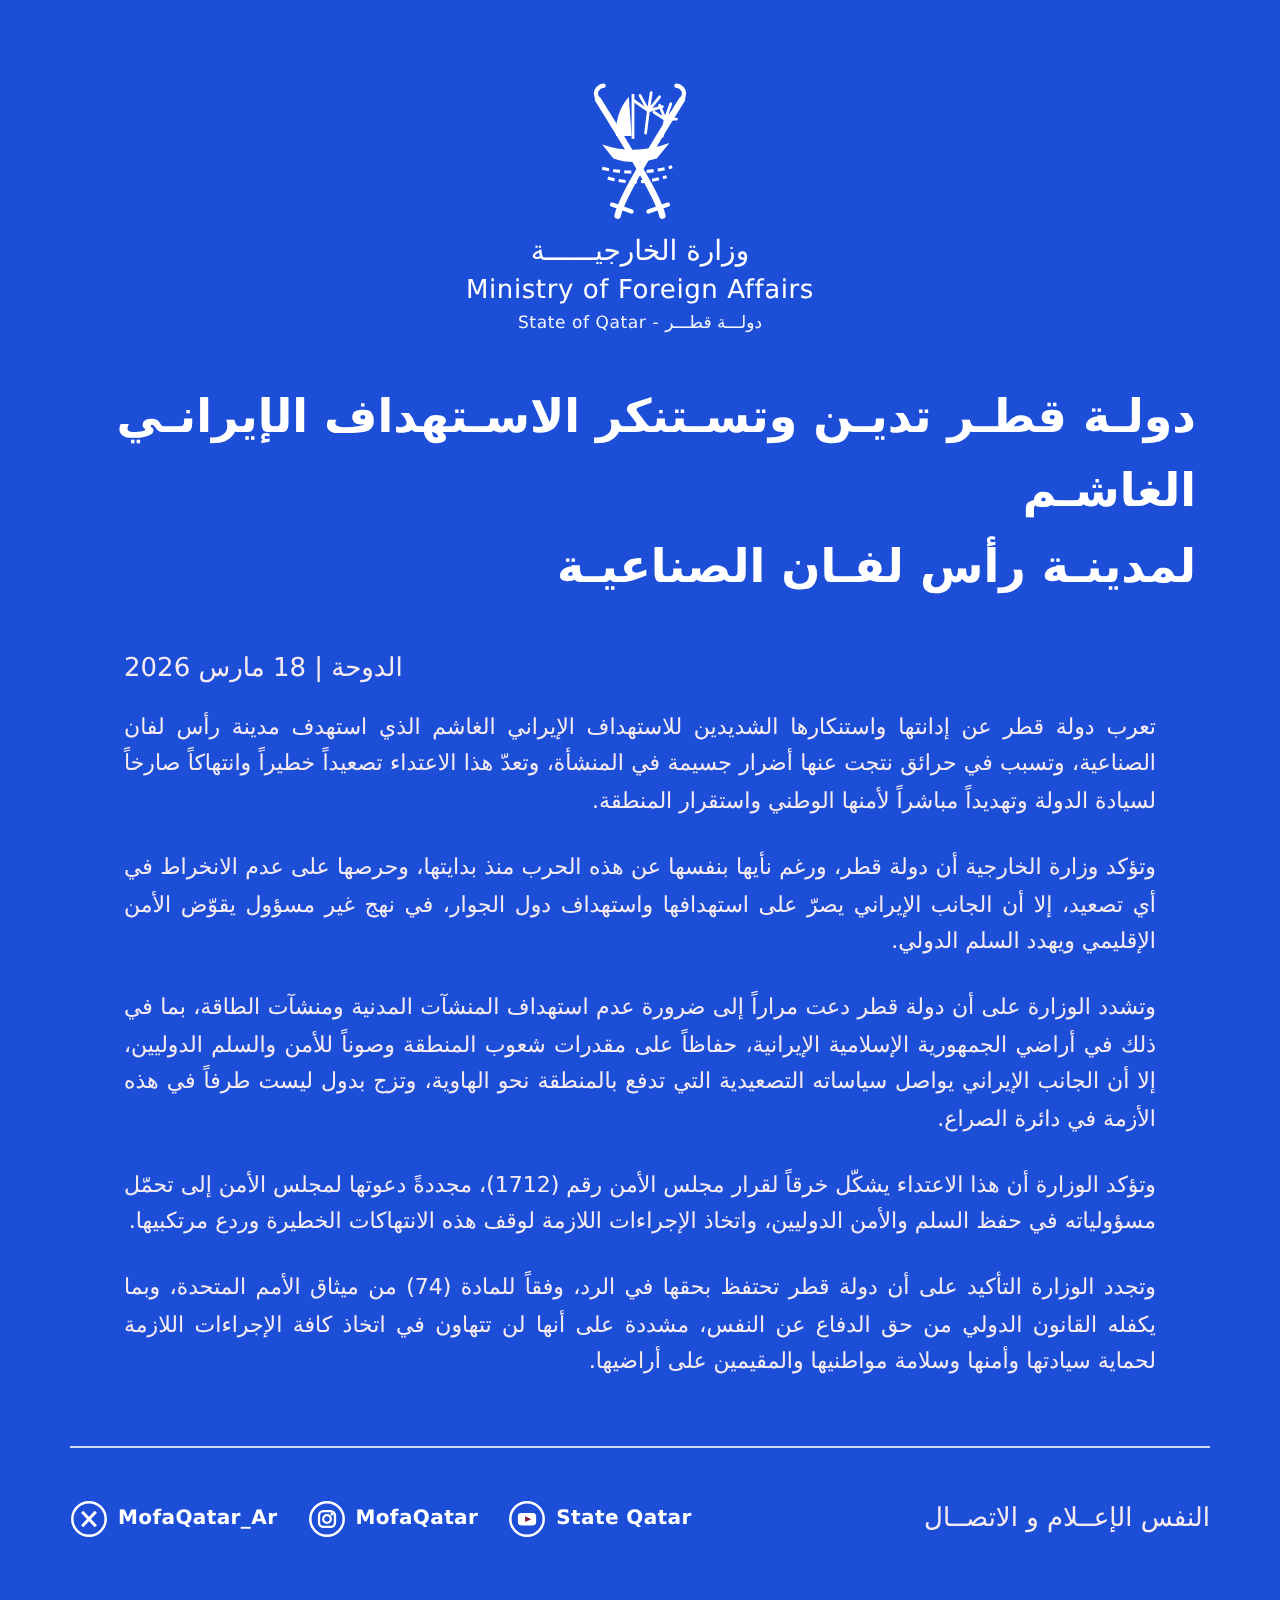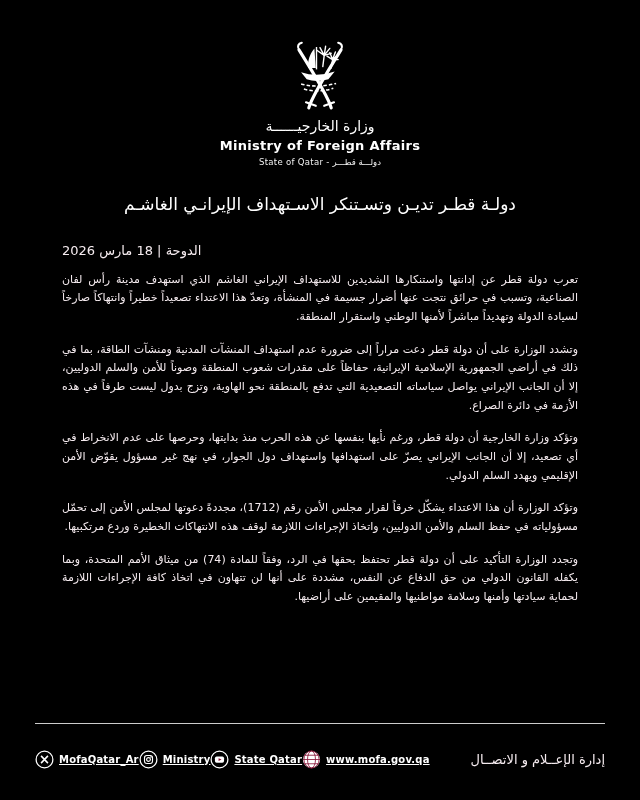--- a/index.html
+++ b/index.html
@@ -4,36 +4,35 @@
 <style>
   html, body { margin: 0; padding: 0; }
   body {
     width: 640px; height: 800px;
     background: #8A1538;
     font-family: "DejaVu Sans", "Liberation Sans", sans-serif;
   }
   .page {
     position: relative;
     width: 640px; height: 800px;
-    background: #000000;
+    background: #1d4ed8;
     color: #FFFFFF;
     overflow: hidden;
   }
   
   header { text-align: center; padding-top: 40px; }
   .emblem { display: inline-block; line-height: 0; }
   .ministry-ar { font-size: 14px; margin-top: 4px; letter-spacing: .3px; }
-  .ministry-en { font-size: 13px; margin-top: 4px; letter-spacing: .3px; font-weight: 700; }
+  .ministry-en { font-size: 13px; margin-top: 4px; letter-spacing: .3px; font-weight: 400; }
   .state-line  { font-size: 8.5px; margin-top: 4px; opacity: .95; letter-spacing: .3px; }
   
   .title {
     margin: 24px 42px 0;
-    text-align: center;
-    font-size: 17px;
-    font-weight: normal;
+    font-size: 23px;
+    font-weight: bold;
     line-height: 1.62;
     letter-spacing: .2px;
   }
   
   .dateline {
     margin: 24px 62px 0;
     text-align: left;
     font-size: 13px;
     color: #F6ECF0;
   }
@@ -52,21 +51,21 @@
     border-top: 1px solid rgba(255,255,255,.8);
   }
   footer {
     position: absolute;
     left: 35px; right: 35px; bottom: 24px;
     height: 34px;
     display: flex;
     justify-content: space-between;
     align-items: center;
   }
-  .social { display: flex; align-items: center; direction: ltr; text-decoration: underline; }
+  .social { display: flex; align-items: center; gap: 15px; direction: ltr; }
   .social-item { display: flex; align-items: center; gap: 5px; cursor: pointer; }
   .social-item .handle { font-size: 10px; font-weight: bold; letter-spacing: .2px; }
   .social-item svg { display: block; }
   .dept { font-size: 13px; color: #F6ECF0; letter-spacing: .3px; }
 </style>
 </head>
 <body>
 
 <div class="page">
 
@@ -103,28 +102,29 @@
         </g>
       </svg>
     </span>
     <div class="ministry-ar" dir="rtl">وزارة الخارجيــــــة</div>
     <div class="ministry-en">Ministry of Foreign Affairs</div>
     <div class="state-line" dir="ltr">State of Qatar - دولـــة قطـــر</div>
   </header>
 
   <h1 class="title" dir="rtl">
     <span>دولـة قطـر تديـن وتسـتنكر الاسـتهداف الإيرانـي الغاشـم</span><br>
+    <span>لمدينـة رأس لفـان الصناعيـة</span>
   </h1>
 
   <div class="dateline" dir="rtl">الدوحة | 18 مارس 2026</div>
 
   <div class="body" id="paragraphs" dir="rtl">
       <p>تعرب دولة قطر عن إدانتها واستنكارها الشديدين للاستهداف الإيراني الغاشم الذي استهدف مدينة رأس لفان الصناعية، وتسبب في حرائق نتجت عنها أضرار جسيمة في المنشأة، وتعدّ هذا الاعتداء تصعيداً خطيراً وانتهاكاً صارخاً لسيادة الدولة وتهديداً مباشراً لأمنها الوطني واستقرار المنطقة.</p>
+      <p>وتؤكد وزارة الخارجية أن دولة قطر، ورغم نأيها بنفسها عن هذه الحرب منذ بدايتها، وحرصها على عدم الانخراط في أي تصعيد، إلا أن الجانب الإيراني يصرّ على استهدافها واستهداف دول الجوار، في نهج غير مسؤول يقوّض الأمن الإقليمي ويهدد السلم الدولي.</p>
       <p>وتشدد الوزارة على أن دولة قطر دعت مراراً إلى ضرورة عدم استهداف المنشآت المدنية ومنشآت الطاقة، بما في ذلك في أراضي الجمهورية الإسلامية الإيرانية، حفاظاً على مقدرات شعوب المنطقة وصوناً للأمن والسلم الدوليين، إلا أن الجانب الإيراني يواصل سياساته التصعيدية التي تدفع بالمنطقة نحو الهاوية، وتزج بدول ليست طرفاً في هذه الأزمة في دائرة الصراع.</p>
-      <p>وتؤكد وزارة الخارجية أن دولة قطر، ورغم نأيها بنفسها عن هذه الحرب منذ بدايتها، وحرصها على عدم الانخراط في أي تصعيد، إلا أن الجانب الإيراني يصرّ على استهدافها واستهداف دول الجوار، في نهج غير مسؤول يقوّض الأمن الإقليمي ويهدد السلم الدولي.</p>
       <p>وتؤكد الوزارة أن هذا الاعتداء يشكّل خرقاً لقرار مجلس الأمن رقم (1712)، مجددةً دعوتها لمجلس الأمن إلى تحمّل مسؤولياته في حفظ السلم والأمن الدوليين، واتخاذ الإجراءات اللازمة لوقف هذه الانتهاكات الخطيرة وردع مرتكبيها.</p>
       <p>وتجدد الوزارة التأكيد على أن دولة قطر تحتفظ بحقها في الرد، وفقاً للمادة (74) من ميثاق الأمم المتحدة، وبما يكفله القانون الدولي من حق الدفاع عن النفس، مشددة على أنها لن تتهاون في اتخاذ كافة الإجراءات اللازمة لحماية سيادتها وأمنها وسلامة مواطنيها والمقيمين على أراضيها.</p>
     </div>
 
   <div class="divider"></div>
 
   <footer>
     <div class="social">
 
       <span class="social-item">
@@ -139,45 +139,32 @@
 
       <span class="social-item">
         <span>
           <svg viewBox="0 0 20 20" width="19" height="19" aria-hidden="true">
             <circle cx="10" cy="10" r="8.8" fill="none" stroke="#FFFFFF" stroke-width="1.3"></circle>
             <rect x="5.8" y="5.8" width="8.4" height="8.4" rx="2.4" fill="none" stroke="#FFFFFF" stroke-width="1.2"></rect>
             <circle cx="10" cy="10" r="2" fill="none" stroke="#FFFFFF" stroke-width="1.2"></circle>
             <circle cx="12.6" cy="7.4" r="0.8" fill="#FFFFFF"></circle>
           </svg>
         </span>
-        <span class="handle">Ministry</span>
+        <span class="handle">MofaQatar</span>
       </span>
 
       <span class="social-item">
         <span>
           <svg viewBox="0 0 20 20" width="19" height="19" aria-hidden="true">
             <circle cx="10" cy="10" r="8.8" fill="none" stroke="#FFFFFF" stroke-width="1.3"></circle>
             <rect x="5.2" y="6.8" width="9.6" height="6.6" rx="1.8" fill="#FFFFFF"></rect>
             <path d="M9 8.6 L12.2 10.1 L9 11.6 Z" fill="#8A1538"></path>
           </svg>
         </span>
         <span class="handle">State Qatar</span>
       </span>
 
-      <span class="social-item">
-        <span>
-          <svg viewBox="0 0 20 20" width="19" height="19" aria-hidden="true">
-            <circle cx="10" cy="10" r="9" fill="#FFFFFF"></circle>
-            <g fill="none" stroke="#8A1538" stroke-width="0.9">
-              <ellipse cx="10" cy="10" rx="4.2" ry="9"></ellipse>
-              <ellipse cx="10" cy="10" rx="8" ry="9"></ellipse>
-              <path d="M1 10 H19 M2.2 5.5 H17.8 M2.2 14.5 H17.8"></path>
-            </g>
-          </svg>
-        </span>
-        <span class="handle">www.mofa.gov.qa</span>
-      </span>
 
     </div>
-    <div class="dept" dir="rtl">إدارة الإعــلام و الاتصــال</div>
+    <div class="dept" dir="rtl">النفس الإعــلام و الاتصــال</div>
   </footer>
 
 </div>
 
 </body></html>

